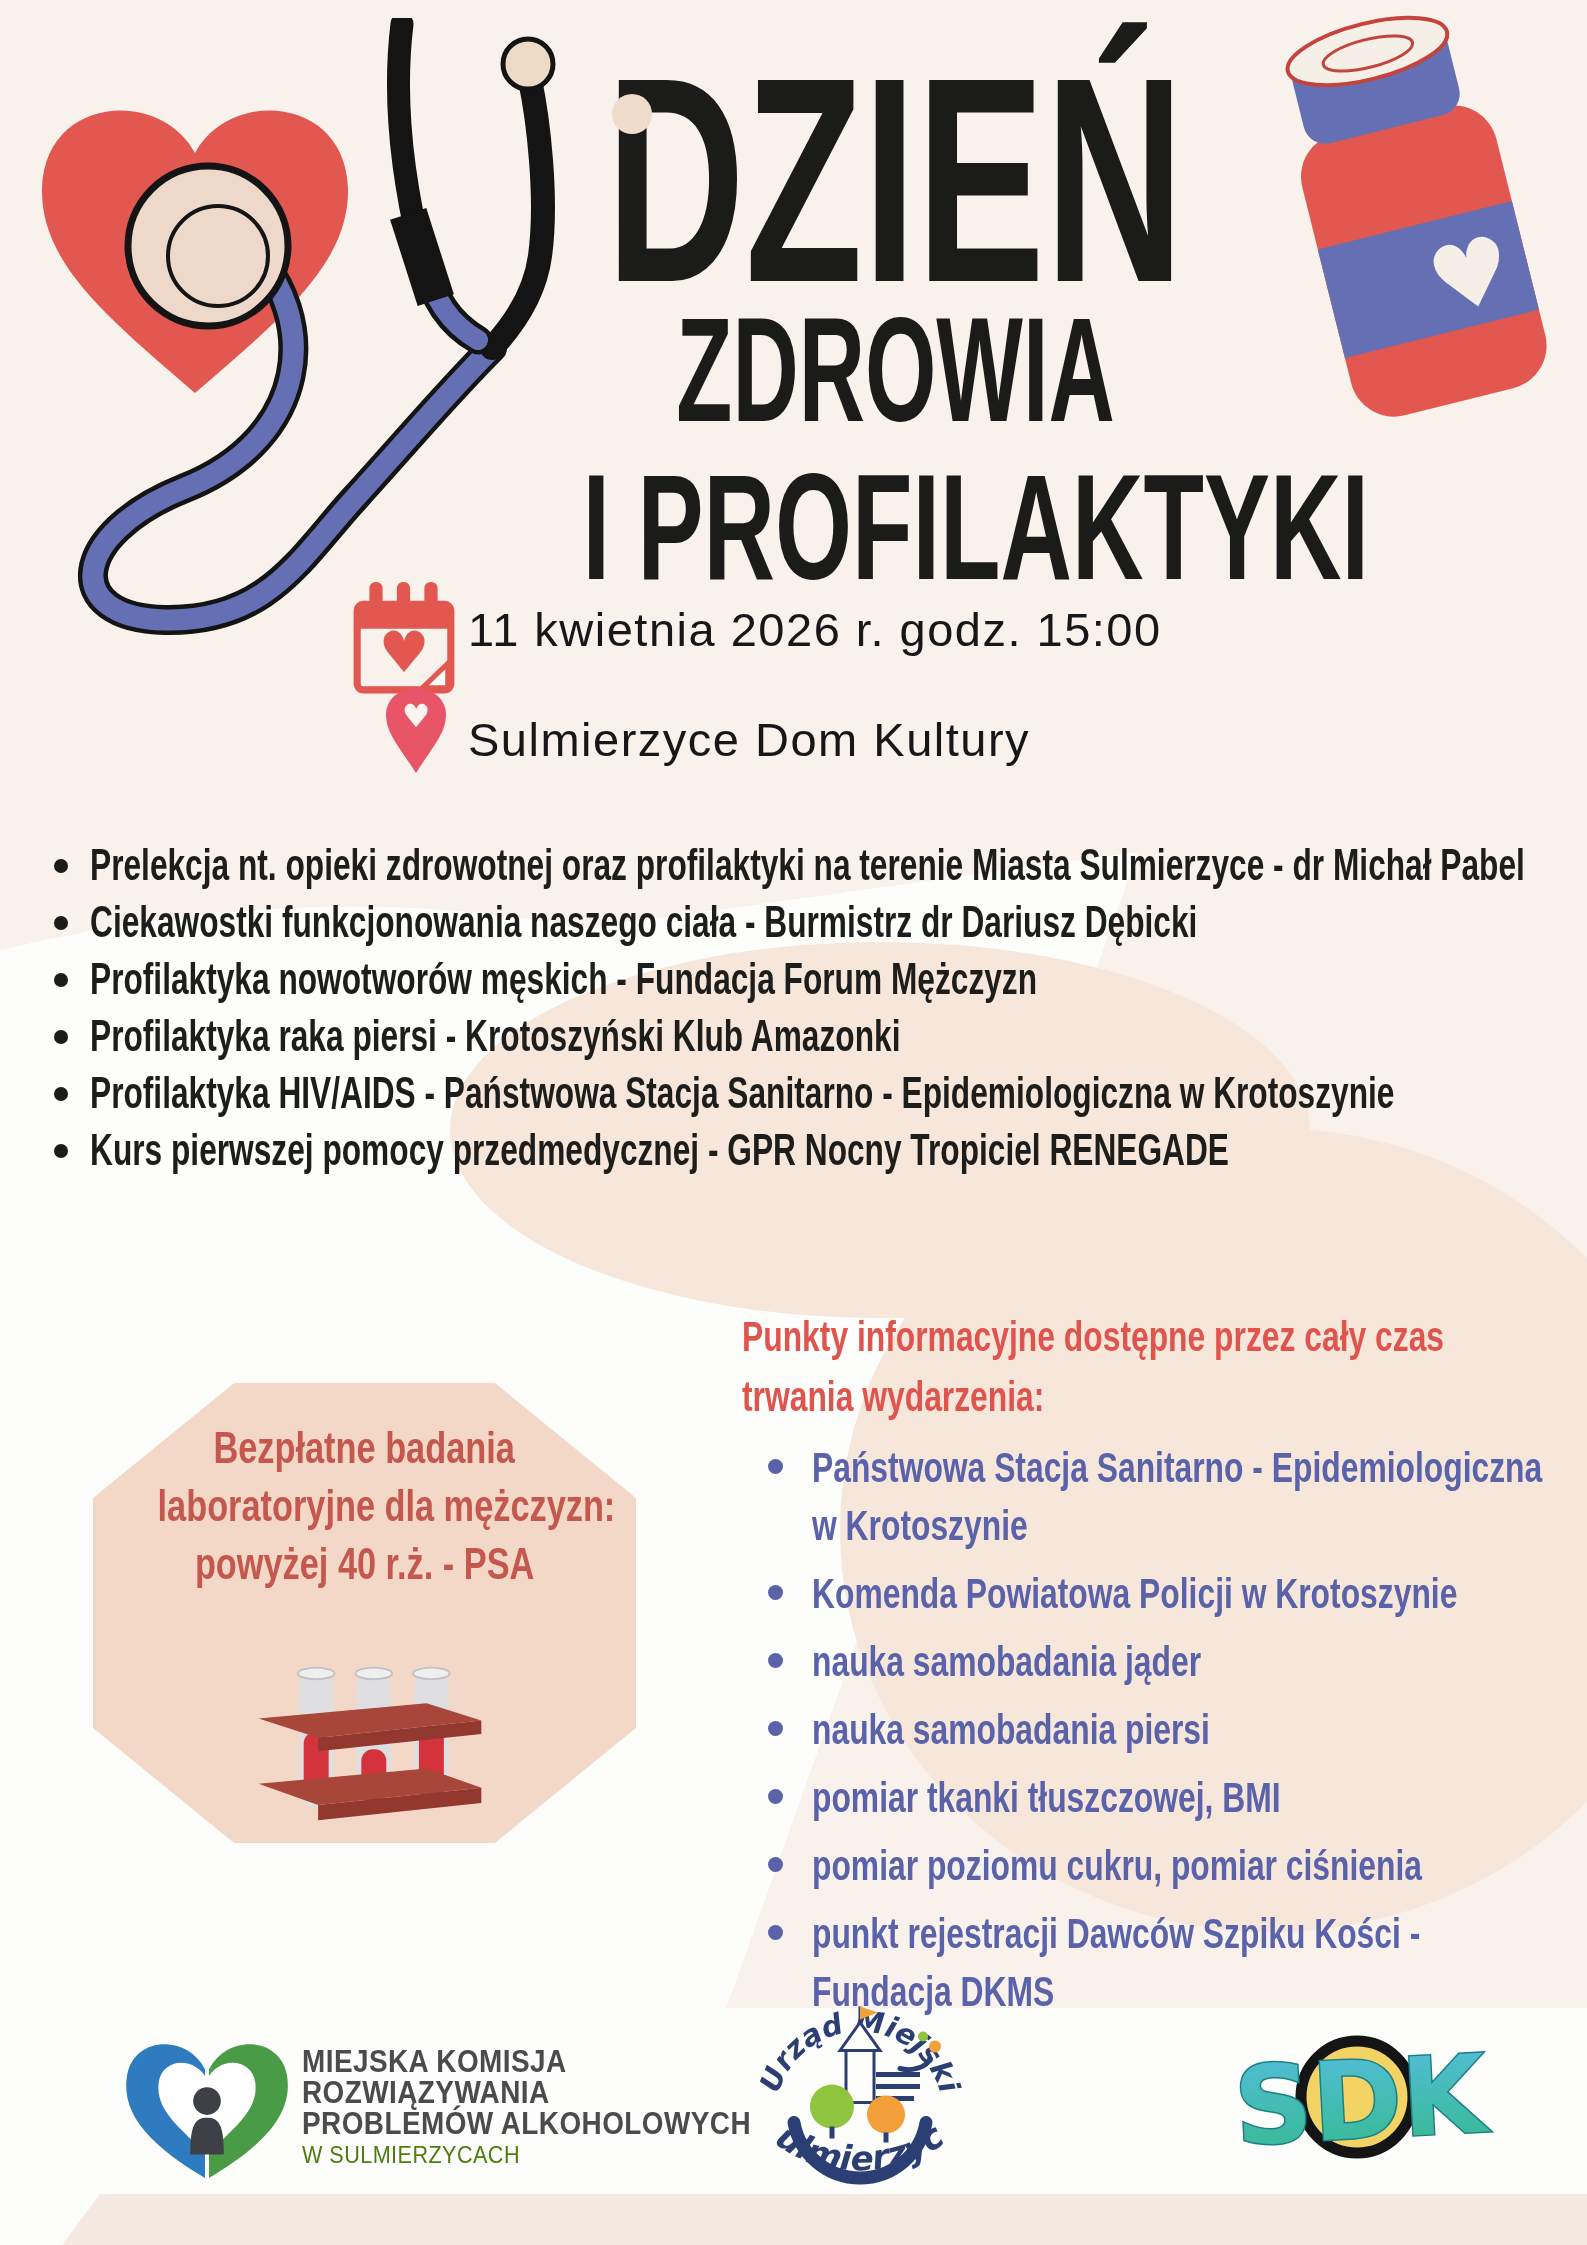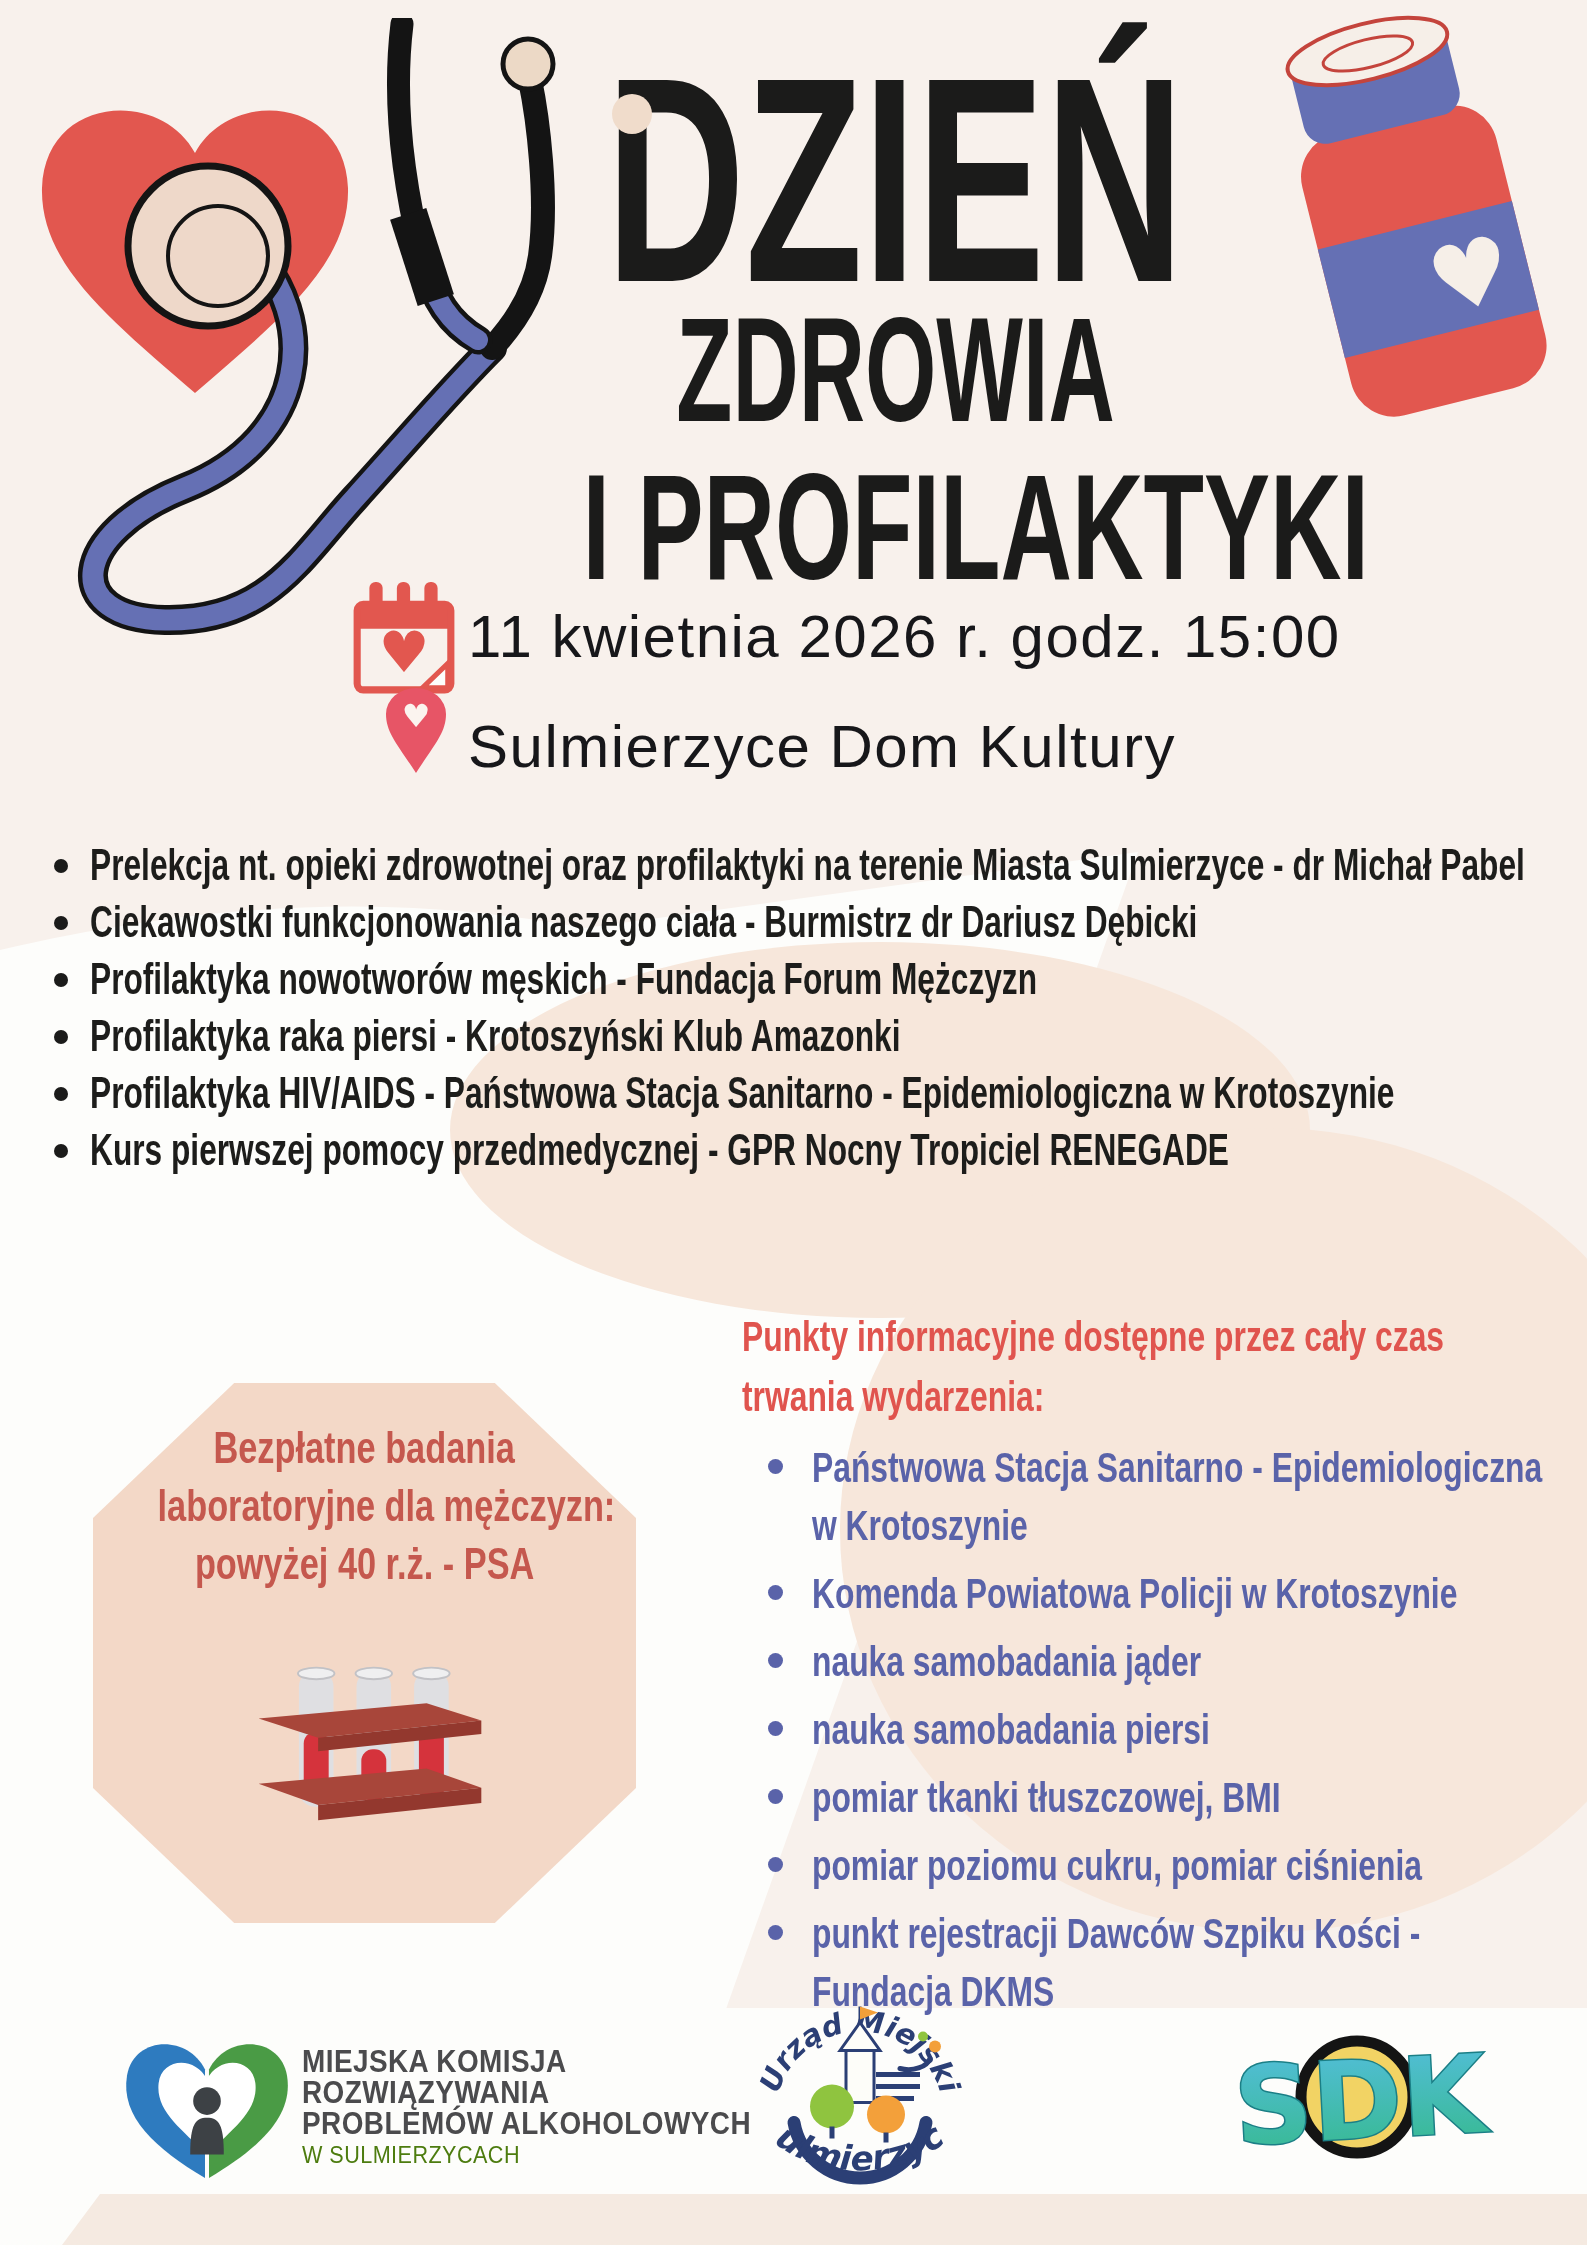--- a/index.html
+++ b/index.html
@@ -11,33 +11,33 @@
   .layer{position:absolute;z-index:2;}
 
   
   .title-line{position:absolute;left:380px;width:1030px;text-align:center;color:#1b1b1a;font-weight:bold;line-height:1;}
   .title-line .sc{display:inline-block;white-space:nowrap;transform-origin:50% 0;}
   .t1{top:34px;font-size:292px;}  .t1 .sc{transform:scaleX(.66);}
   .t2{top:296px;font-size:148px;} .t2 .sc{transform:scaleX(.62);}
   .t3{top:452px;font-size:150px;} .t3 .sc{transform:scaleX(.66);}
 
   
-  .meta-text{position:absolute;left:468px;color:#17171a;font-size:60px;letter-spacing:1.5px;white-space:nowrap;}
+  .meta-text{position:absolute;left:468px;color:#17171a;font-size:47px;letter-spacing:1.5px;white-space:nowrap;}
   .meta-date{top:602px;}
   .meta-loc{top:712px;}
 
   
   .agenda{position:absolute;left:52px;top:836px;margin:0;padding:0;list-style:none;}
   .agenda li{position:relative;padding-left:38px;height:57px;line-height:57px;}
   .agenda li::before{content:"";position:absolute;left:2px;top:23px;width:14px;height:14px;border-radius:50%;background:#1b1b1a;}
   .agenda .sc{display:inline-block;white-space:nowrap;transform:scaleX(.72);transform-origin:0 50%;
               font-weight:bold;font-size:44px;color:#1d1d1b;}
 
   
-  .octagon{position:absolute;left:93px;top:1383px;width:543px;height:540px;background:#f3d8c7;
+  .octagon{position:absolute;left:93px;top:1383px;width:543px;height:460px;background:#f3d8c7;
            clip-path:polygon(26% 0,74% 0,100% 25%,100% 75%,74% 100%,26% 100%,0 75%,0 25%);}
   .oct-text{position:absolute;left:0;top:36px;width:100%;text-align:center;}
   .oct-line{height:58px;line-height:58px;}
   .oct-line .sc{display:inline-block;white-space:nowrap;transform:scaleX(.78);transform-origin:50% 50%;
                 font-weight:bold;font-size:44px;color:#c5584e;}
   .tubes{position:absolute;left:156px;top:268px;}
 
   
   .ip-heading{position:absolute;left:742px;top:1306px;}
   .ip-heading .scb{display:block;width:1100px;transform:scaleX(.74);transform-origin:0 0;

